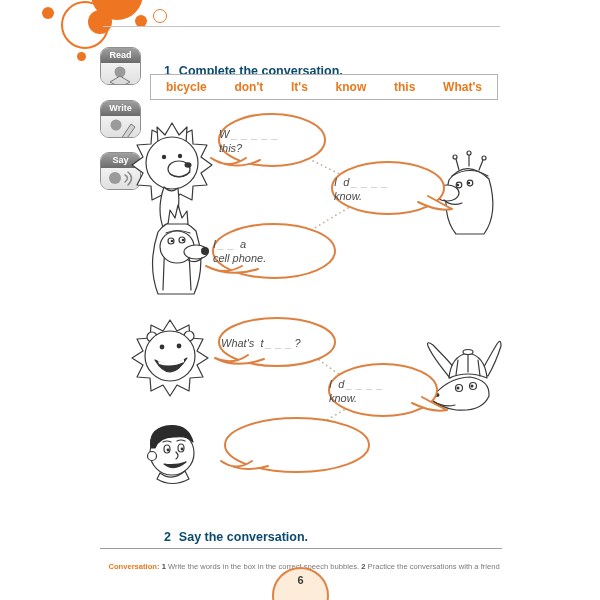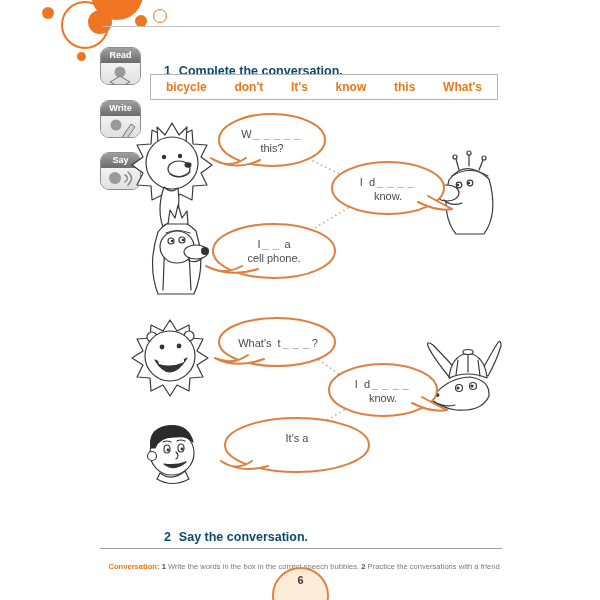--- a/index.html
+++ b/index.html
@@ -27,21 +27,21 @@
 
   .word-box {
     position:absolute; left:150px; top:74px; width:348px; height:26px;
     border:1.5px solid #b4b4b4; box-sizing:border-box; background:#fff;
     display:flex; align-items:center; justify-content:space-between; padding:0 15px;
   }
   .word { color:#e8791f; font-weight:bold; font-size:12px; }
 
   .art { position:absolute; left:0; top:0; z-index:2; }
 
-  .btext { position:absolute; z-index:3; font-size:11px; color:#4b4b4b; text-align:center; line-height:14px; }
+  .btext { position:absolute; z-index:3; font-size:11px; color:#4b4b4b; line-height:14px;font-style:italic; }
   .btext span { white-space:pre; }
   .blank { color:#9e9e9e; letter-spacing:0.5px; margin:0 2px; }
 
   .footer-line { position:absolute; left:100px; top:548px; width:402px; height:1px; background:#9c9c9c; }
   .footer-text { position:absolute; left:100px; top:553px; width:412px; font-size:7.6px; color:#7a7a7a; white-space:pre; }
   .footer-label { color:#e8791f; font-weight:bold; }
   .footer-num { font-weight:bold; color:#4d4d4d; }
 
   .page-num-circle {
     position:absolute; left:272px; top:567px; width:57px; height:57px; border-radius:50%;
@@ -240,21 +240,20 @@
     <div>cell phone.</div>
   </div>
   <div class="btext" style="left:221px; top:336px; width:114px;">
     <div><span>What's  t</span><span class="blank">_ _ _</span><span>?</span></div>
   </div>
   <div class="btext" style="left:329px; top:377px; width:108px;">
     <div><span>I  d</span><span class="blank">_ _ _ _</span></div>
     <div>know.</div>
   </div>
   <div class="btext" style="left:226px; top:431px; width:142px;">
-    <div>It's a</div>
   </div>
 
   <div class="activity-title" style="left:150px; top:516px;">
     <span class="activity-num">2</span><span>Say the conversation.</span>
   </div>
 
   <div class="footer-line"></div>
   <div class="footer-text">
     <span class="footer-label">Conversation:</span><span> </span><span class="footer-num">1</span><span> </span><span>Write the words in the box in the correct speech bubbles.</span><span> </span><span class="footer-num">2</span><span> </span><span>Practice the conversations with a friend</span>
   </div>

